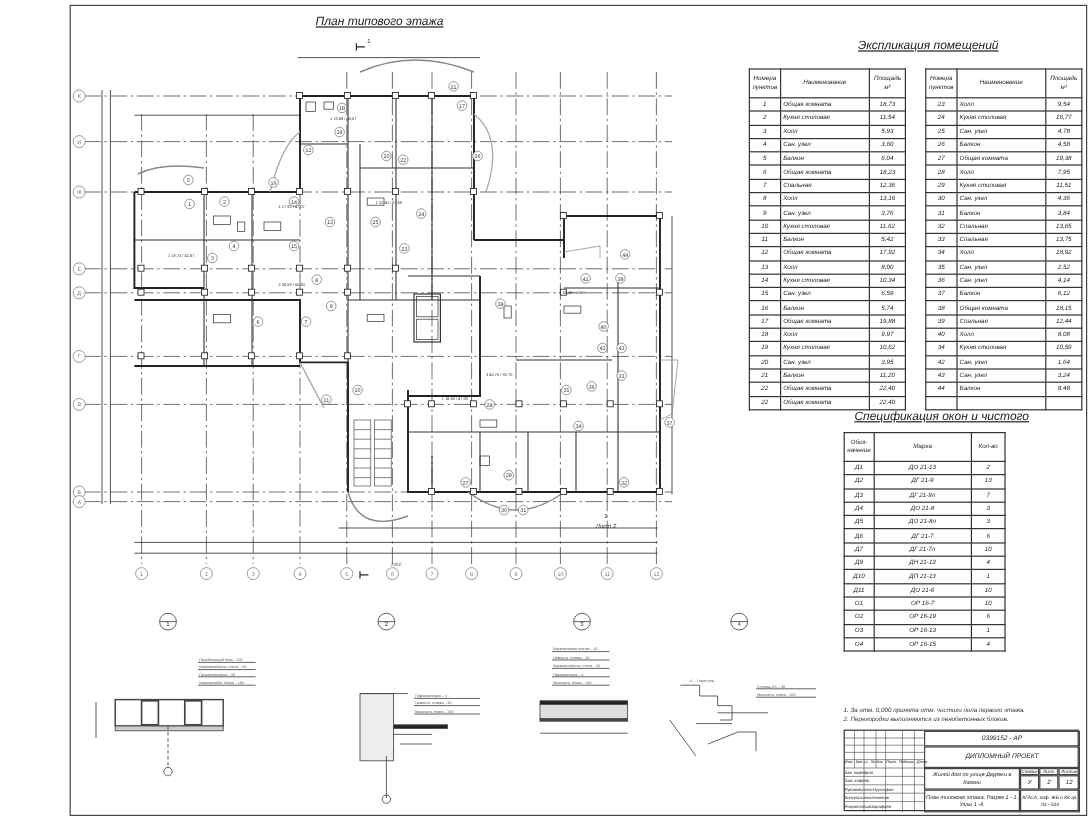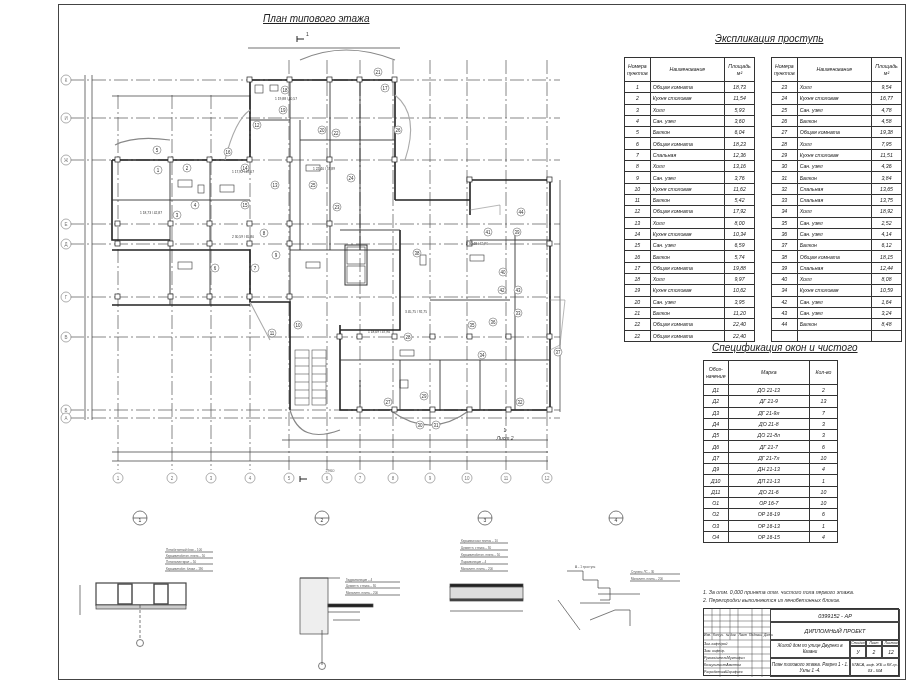--- a/index.html
+++ b/index.html
@@ -339,21 +339,21 @@
     <text x="140" y="214" font-size="3.3" fill="#333">1 18,73 / 42,87</text>
     <text x="232" y="173" font-size="3.3" fill="#333">1 17,92 / 47,07</text>
     <text x="275" y="100" font-size="3.3" fill="#333">1 19,88 / 60,57</text>
     <text x="313" y="170" font-size="3.3" fill="#333">1 22,40 / 57,89</text>
     <text x="466" y="245" font-size="3.3" fill="#333">2 30,48 / 62,96</text>
     <text x="232" y="238" font-size="3.3" fill="#333">2 30,59 / 65,80</text>
     <text x="405" y="313" font-size="3.3" fill="#333">3 45,75 / 92,75</text>
     <text x="368" y="333" font-size="3.3" fill="#333">1 18,69 / 47,90</text>
   </svg>
 
-<div class="title" style="left:715px; top:33px;">Экспликация проступь</div>
+<div class="title" style="left:715px; top:33px;">Экспликация помещений</div>
 
 <table class="t" style="left:624px; top:57px; width:131px;">
   <tbody>
       <tr>
     <th>Номера пунктов</th>
     <th>Наименование</th>
     <th>Площадь м²</th>
   </tr>
   </tbody>
     <tbody id="exp-left">

